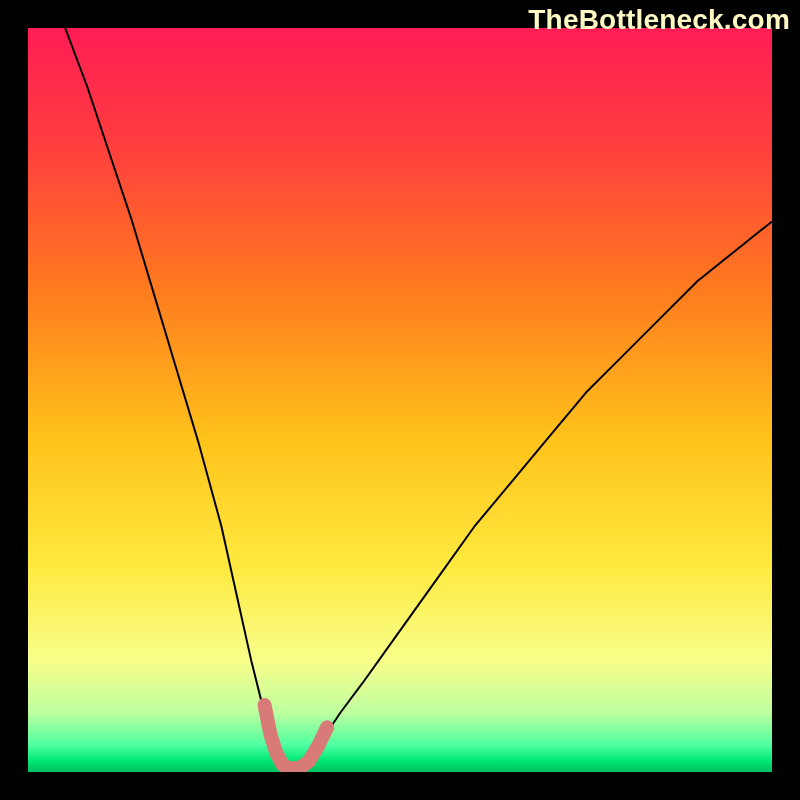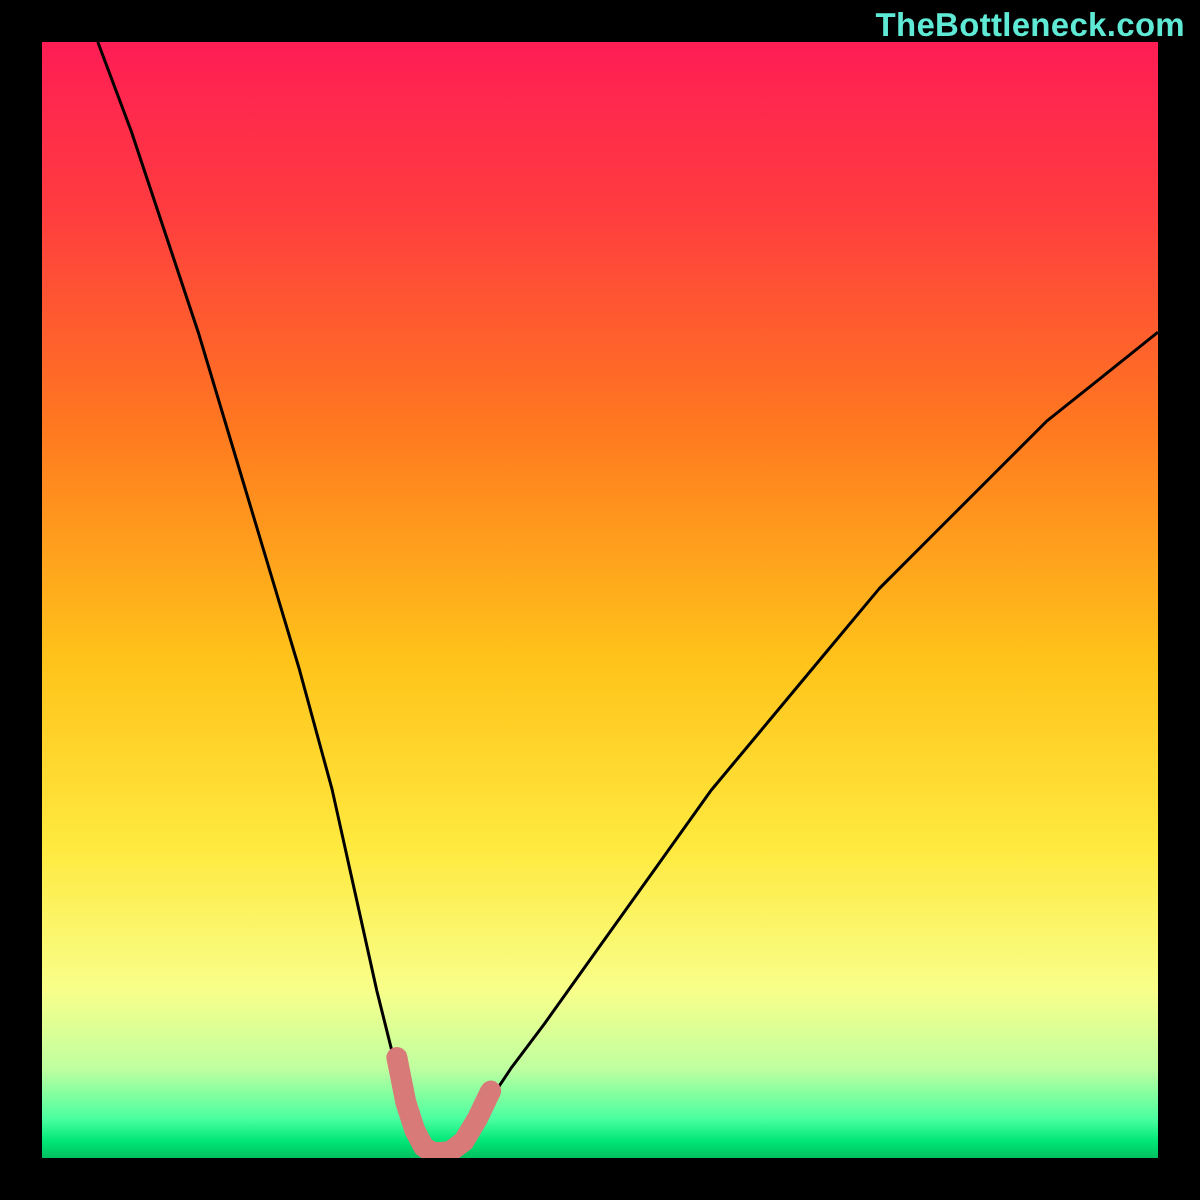--- a/index.html
+++ b/index.html
@@ -24,22 +24,22 @@
     left: 28px;
     top: 28px;
     width: 744px;
     height: 744px;
     overflow: hidden;
   }
   .watermark {
     position: absolute;
     top: 4px;
     right: 10px;
-    color: #5eead4;
-    font-size: 22px;
+    color: #fef9c3;
+    font-size: 28px;
     font-weight: 600;
     letter-spacing: 0.2px;
     user-select: none;
   }
 </style>
 </head>
 <body>
 
 <div class="frame">
   <div class="plot">

